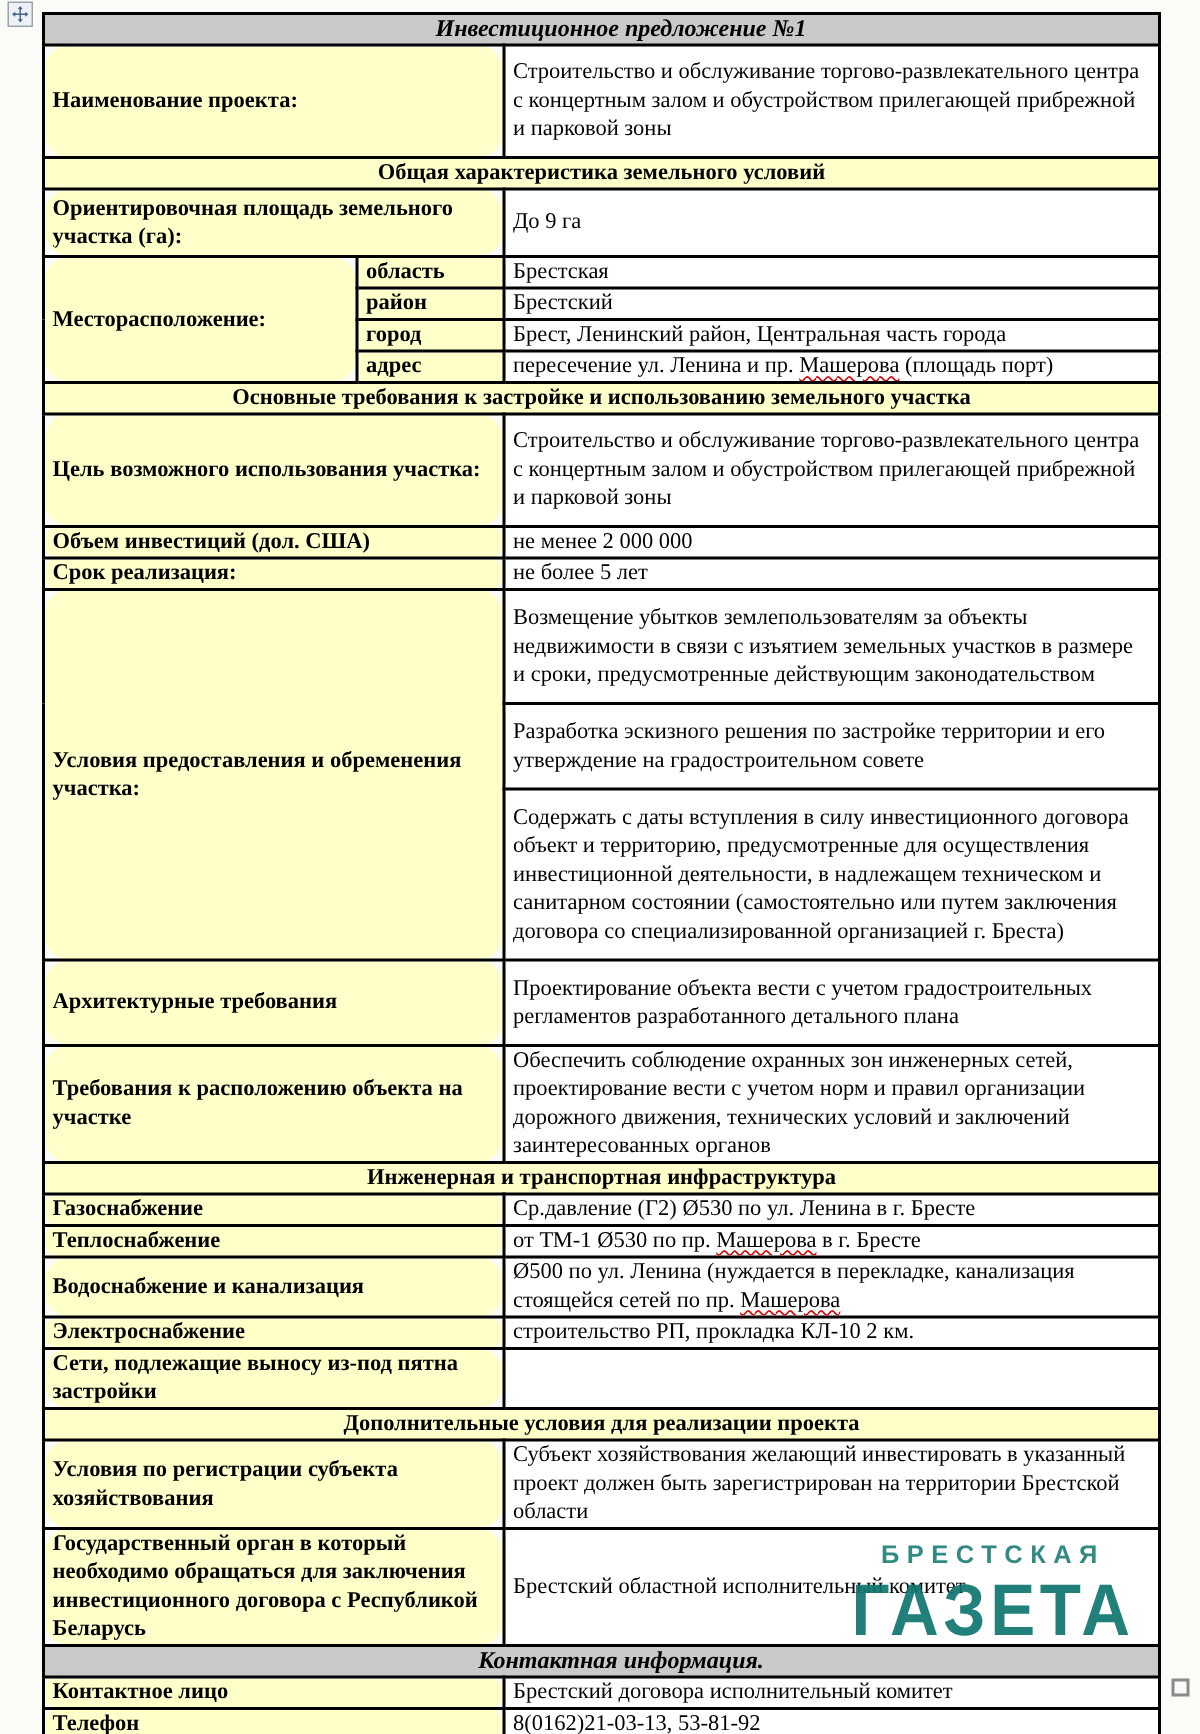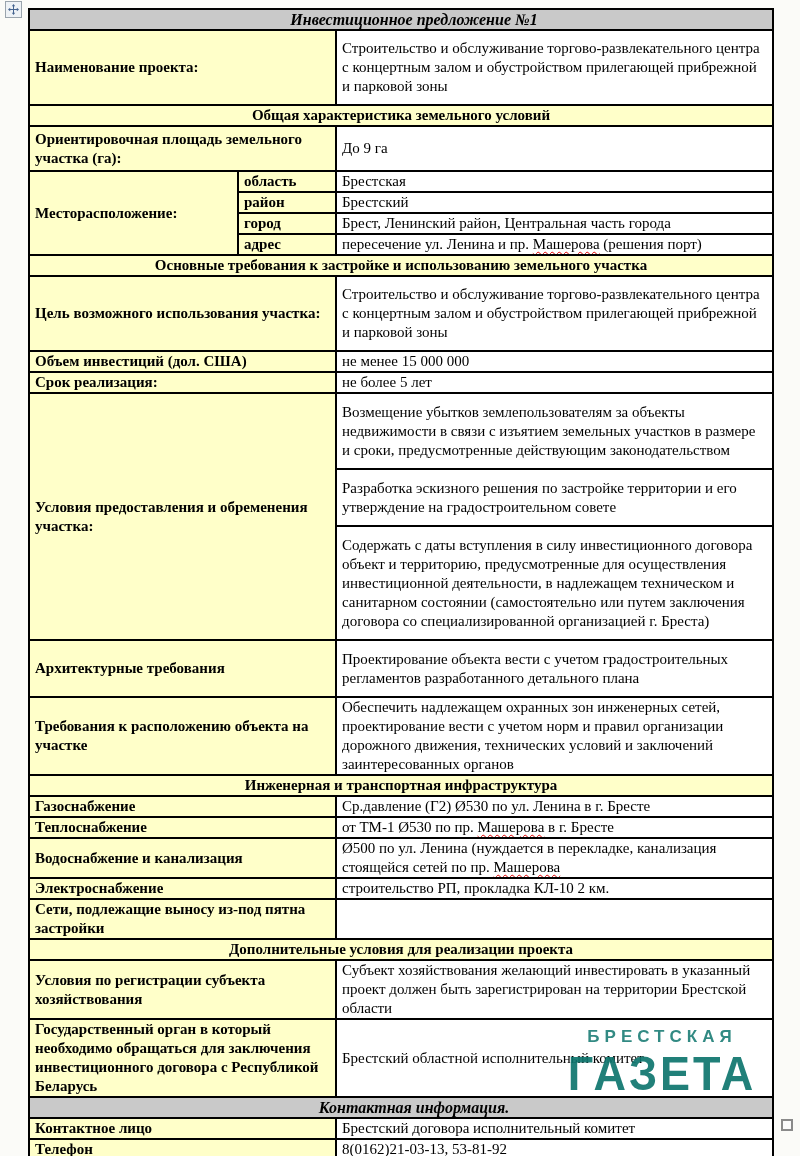--- a/index.html
+++ b/index.html
@@ -16,21 +16,21 @@
     border:2px solid #000;
   }
   td{
     border:2px solid #000;
     padding:0 5px;
     font-size:15px;line-height:19px;color:#000;
     vertical-align:middle;
     overflow:hidden;
     word-wrap:break-word;
   }
-  .lbl{background:#FFFFC9;font-weight:bold;}
+  .lbl{background:#FFFFC9;font-weight:bold;border-radius:18px;}
   .sub{background:#FFFFC9;font-weight:bold;margin-top:40px;}
   .val{background:#ffffff;}
   .sec{background:#FFFFC9;font-weight:bold;text-align:center;}
   .hdr{background:#C9C9C9;font-weight:bold;font-style:italic;text-align:center;font-size:16px;padding-left:31px;}
   .sp{
     text-decoration:underline;
     text-decoration-style:wavy;
     text-decoration-color:#dd0000;
     text-decoration-thickness:1px;
     text-underline-offset:2px;
@@ -105,35 +105,35 @@
   <tr style="height:19px">
     <td class="sub">район</td>
     <td class="val">Брестский</td>
   </tr>
   <tr style="height:19px">
     <td class="sub">город</td>
     <td class="val">Брест, Ленинский район, Центральная часть города</td>
   </tr>
   <tr style="height:19px">
     <td class="sub">адрес</td>
-    <td class="val"><span>пересечение ул. Ленина и пр. </span><span class="sp">Машерова</span><span> (решения порт)</span></td>
+    <td class="val"><span>пересечение ул. Ленина и пр. </span><span class="sp">Машерова</span><span> (площадь порт)</span></td>
   </tr>
 
   <tr style="height:19px">
     <td class="sec" colspan="3">Основные требования к застройке и использованию земельного участка</td>
   </tr>
 
   <tr style="height:75px">
     <td class="lbl" colspan="2">Цель возможного использования участка:</td>
     <td class="val">Строительство и обслуживание торгово-развлекательного центра с концертным залом и обустройством прилегающей прибрежной и парковой зоны</td>
   </tr>
 
   <tr style="height:19px">
     <td class="lbl" colspan="2">Объем инвестиций (дол. США)</td>
-    <td class="val">не менее 15 000 000</td>
+    <td class="val">не менее 2 000 000</td>
   </tr>
 
   <tr style="height:19px">
     <td class="lbl" colspan="2">Срок реализация:</td>
     <td class="val">не более 5 лет</td>
   </tr>
 
   <tr style="height:76px">
     <td class="lbl" colspan="2" rowspan="3">Условия предоставления и обременения участка:</td>
     <td class="val">Возмещение убытков землепользователям за объекты недвижимости в связи с изъятием земельных участков в размере и сроки, предусмотренные действующим законодательством</td>
@@ -145,21 +145,21 @@
     <td class="val">Содержать с даты вступления в силу инвестиционного договора объект и территорию, предусмотренные для осуществления инвестиционной деятельности, в надлежащем техническом и санитарном состоянии (самостоятельно или путем заключения договора со специализированной организацией г. Бреста)</td>
   </tr>
 
   <tr style="height:57px">
     <td class="lbl" colspan="2">Архитектурные требования</td>
     <td class="val">Проектирование объекта вести с учетом градостроительных регламентов разработанного детального плана</td>
   </tr>
 
   <tr style="height:73px">
     <td class="lbl" colspan="2">Требования к расположению объекта на участке</td>
-    <td class="val">Обеспечить надлежащем охранных зон инженерных сетей, проектирование вести с учетом норм и правил организации дорожного движения, технических условий и заключений заинтересованных органов</td>
+    <td class="val">Обеспечить соблюдение охранных зон инженерных сетей, проектирование вести с учетом норм и правил организации дорожного движения, технических условий и заключений заинтересованных органов</td>
   </tr>
 
   <tr style="height:19px">
     <td class="sec" colspan="3">Инженерная и транспортная инфраструктура</td>
   </tr>
 
   <tr style="height:19px">
     <td class="lbl" colspan="2">Газоснабжение</td>
     <td class="val">Ср.давление (Г2) Ø530 по ул. Ленина в г. Бресте</td>
   </tr>

